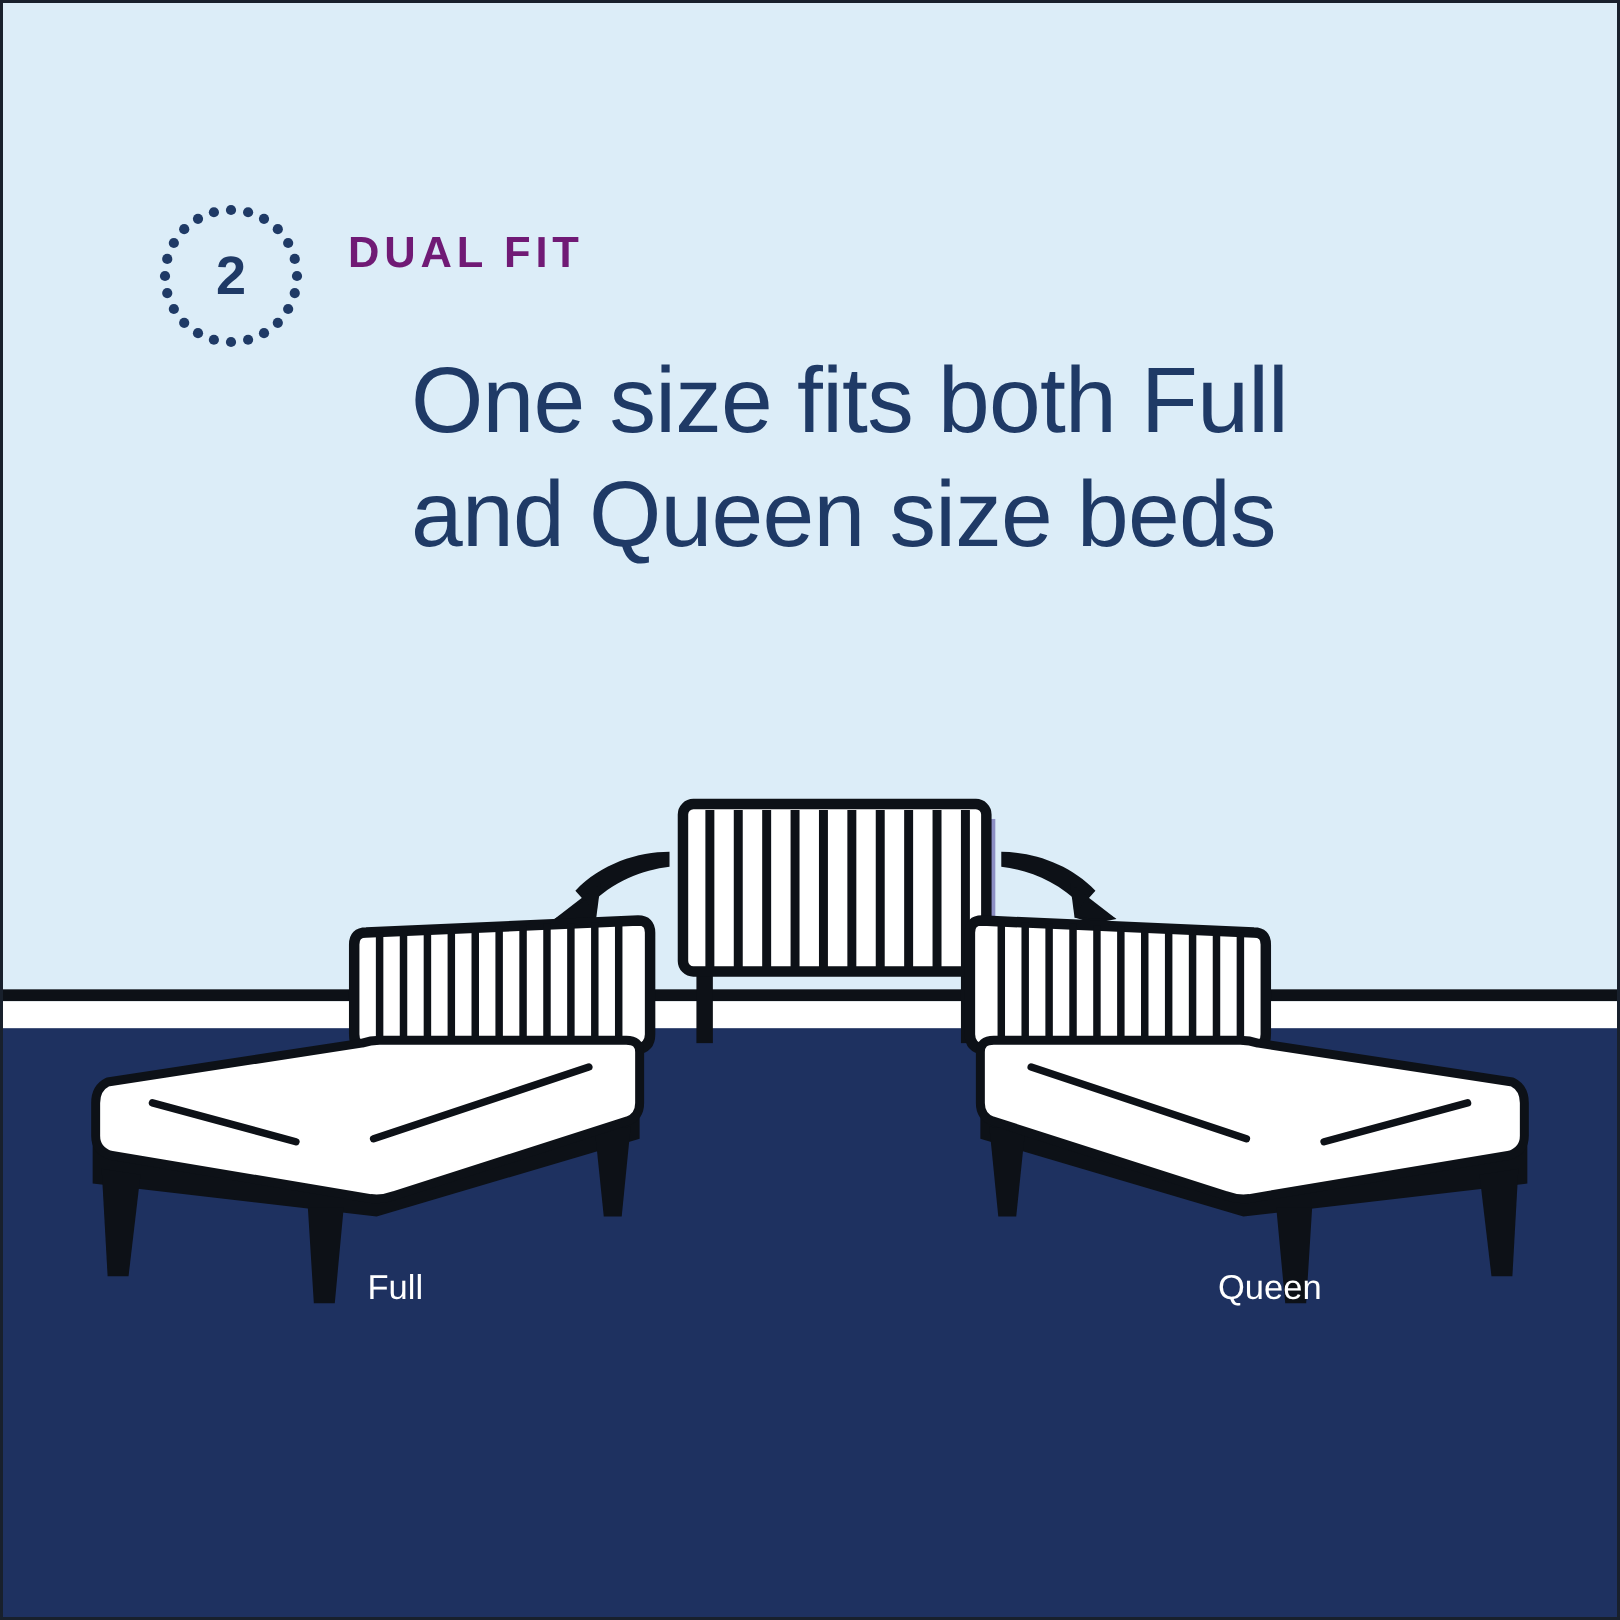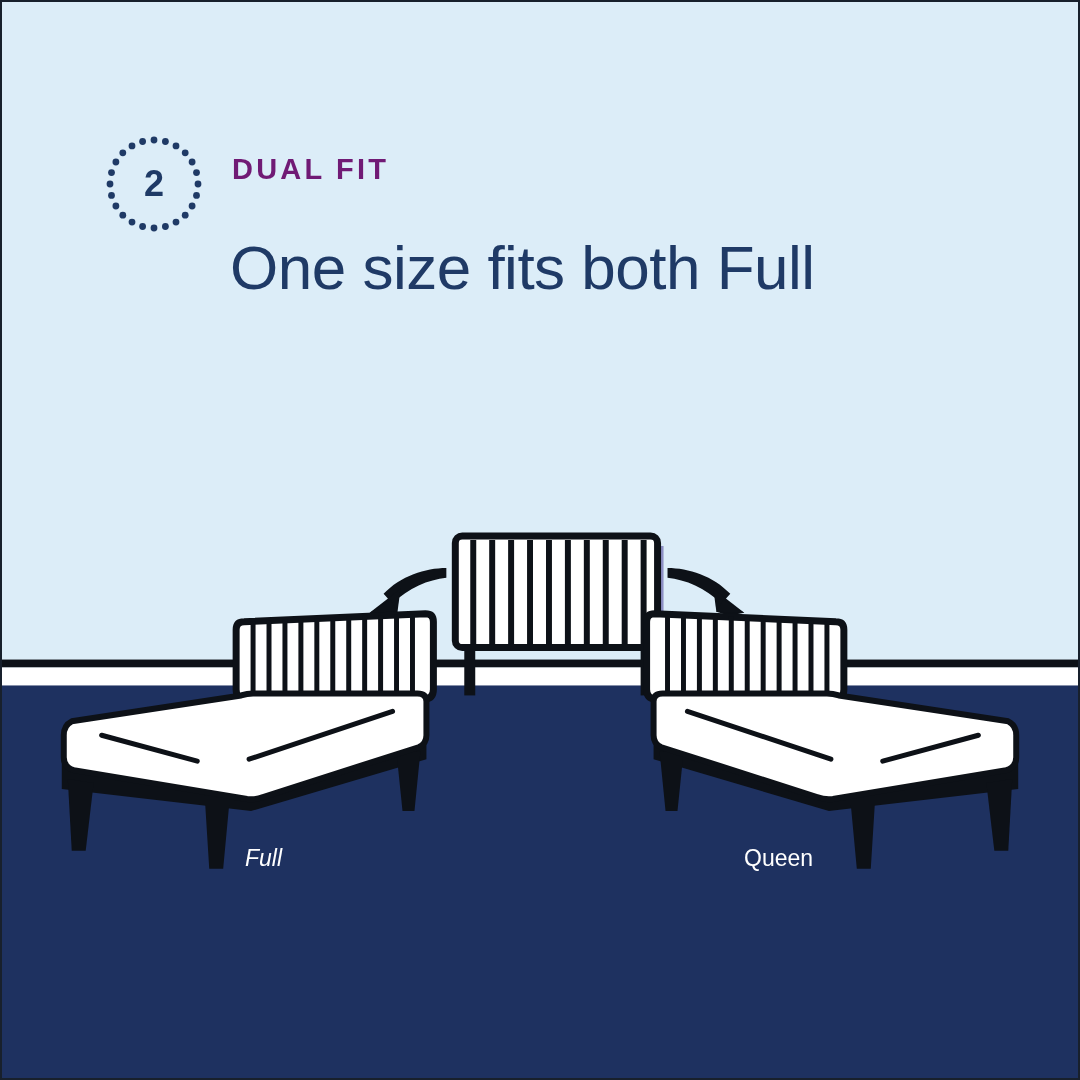--- a/index.html
+++ b/index.html
@@ -74,32 +74,32 @@
     position: absolute;
     left: 228px;
     top: 228px;
     width: 700px;
     font-size: 62px;
     font-weight: 300;
     color: #1f3a66;
     line-height: 1.22;
     letter-spacing: -0.5px;
   }
-  .headline .ln { display: block; }
+  .headline .ln { display: block; margin-left: 44px; }
 
   .bed-label {
     position: absolute;
     font-size: 23px;
     font-weight: 300;
     color: #ffffff;
     line-height: 1;
     white-space: nowrap;
   }
-  .label-full  { left: 243px; top: 845px; font-style: italic; }
-  .label-queen { left: 742px; top: 845px; }
+  .label-full  { left: 243px; top: 845px; }
+  .label-queen { left: 810px; top: 845px; }
 </style>
 </head>
 <body>
 
 <div class="canvas">
 
   <svg class="scene" viewBox="0 0 1080 1080" preserveAspectRatio="none">
 
     <rect x="0" y="0" width="1080" height="668" fill="#dcedf8"></rect>
     <rect x="0" y="660" width="1080" height="8" fill="#0d1117"></rect>
@@ -290,19 +290,20 @@
           <circle cx="36.6" cy="5.5" r="3.4"></circle>
         </g>
       </svg>
       <div class="badge-number">2</div>
     </div>
 
     <div class="eyebrow">DUAL FIT</div>
 
     <div class="headline">
       <span class="ln">One size fits both Full</span>
+      <span class="ln">and Queen size beds</span>
     </div>
 
     <div class="bed-label label-full">Full</div>
 
     <div class="bed-label label-queen">Queen</div>
   </div>
 </div>
 
 </body></html>

